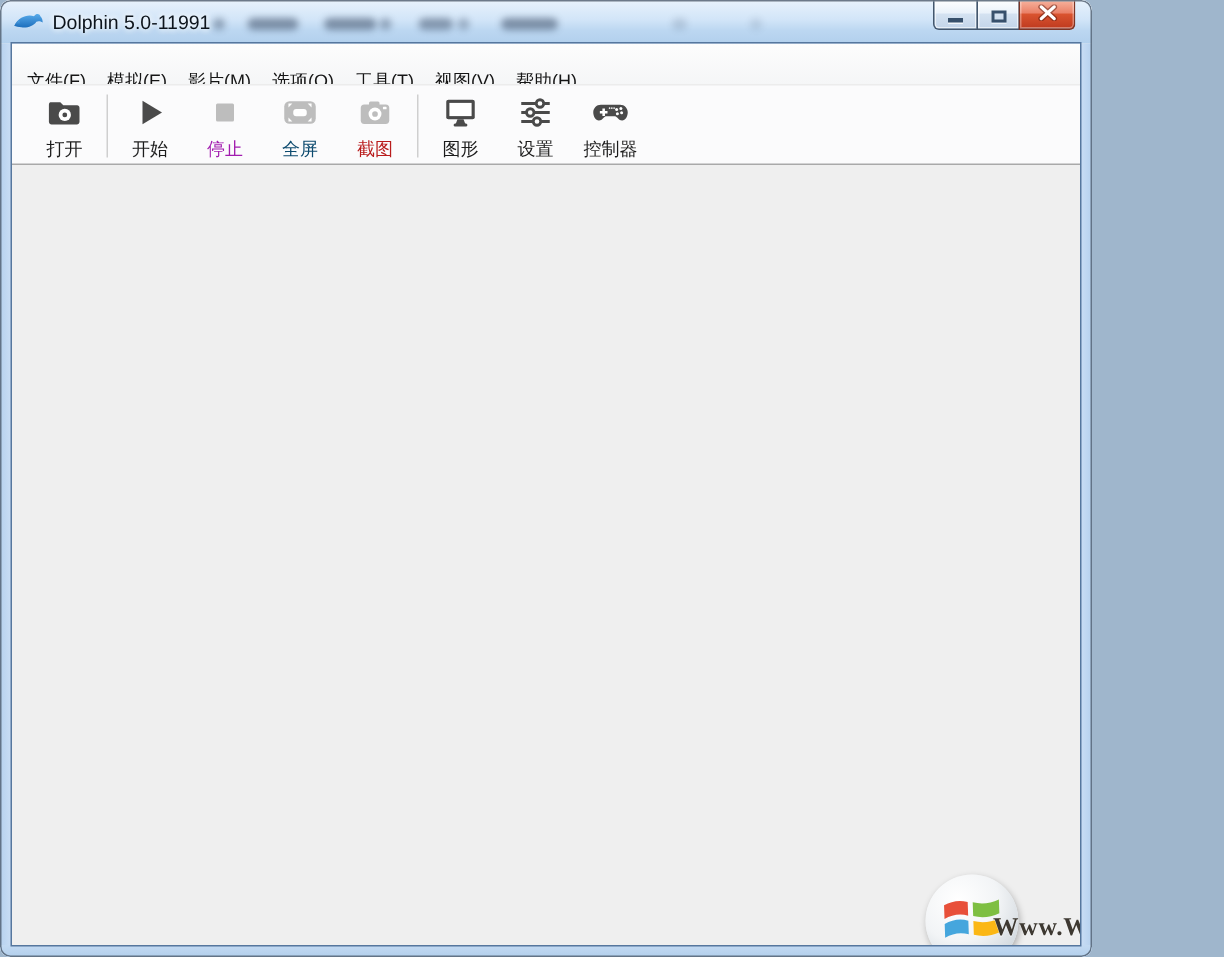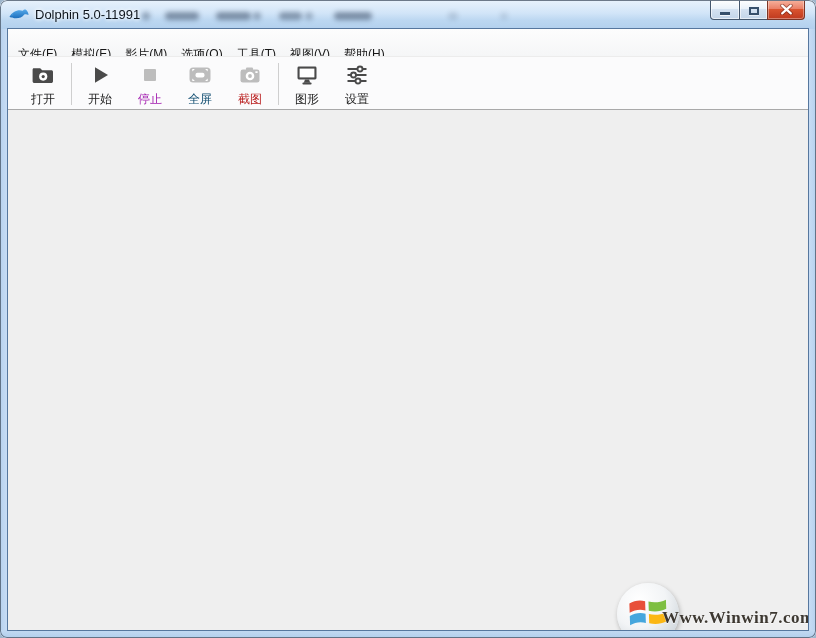--- a/index.html
+++ b/index.html
@@ -1,18 +1,18 @@
 <!DOCTYPE html>
 <html><head>
 <meta charset="utf-8">
 <style>
   html,body{margin:0;padding:0;background:#9fb6cc;}
   *{box-sizing:border-box;}
   .window{
-    position:relative;width:816px;height:638px;border-radius:7px;overflow:hidden;
+    position:relative;width:728px;height:638px;border-radius:7px;overflow:hidden;
     background:#efefef;font-family:"Liberation Sans",sans-serif;
   }
   
   .titlebar{
     position:absolute;top:0;left:0;right:0;height:29px;z-index:40;
     background:linear-gradient(180deg,#e8f2fc 0%,#d2e5f8 45%,#bcd7f1 70%,#b2d0ed 100%);
     display:flex;align-items:center;padding-left:9px;
   }
   .border-strip{position:absolute;z-index:40;}
   .bs-left{left:0;top:29px;bottom:0;width:8px;background:linear-gradient(90deg,#b6d1ee,#cadef5);}
@@ -195,20 +195,38 @@
               </g>
               <g fill="#fff" stroke="#4a4a4a" stroke-width="1.9">
                 <circle cx="15" cy="6" r="2.5"></circle>
                 <circle cx="8.5" cy="12" r="2.5"></circle>
                 <circle cx="13" cy="18" r="2.5"></circle>
               </g>
             </svg>
           </span>
           <span class="tlabel" style="color: rgb(28, 28, 28);">设置</span>
         </div>
+        <div class="tool-btn">
+          <span class="ticon">
+            <svg viewBox="0 0 24 24">
+              <path fill="#4a4a4a" d="M5.6 6.8h12.8c3 0 5.1 2.3 5.1 5.1 0 2.9-1.6 5.5-3.7 5.5-1.5 0-2.4-.9-3.2-1.9-.5-.6-1.2-1-2-1H9.4c-.8 0-1.5.4-2 1-.8 1-1.7 1.9-3.2 1.9C2.1 17.4.5 14.8.5 11.9c0-2.8 2.1-5.1 5.1-5.1z"></path>
+              <path fill="#fff" d="M6.6 9.3h1.7v1.7H10v1.7H8.3v1.7H6.6v-1.7H4.9V11h1.7z"></path>
+              <g fill="#fff">
+                <circle cx="16.1" cy="10" r="1"></circle>
+                <circle cx="18.9" cy="9.4" r="1"></circle>
+                <circle cx="19.4" cy="12.2" r="1"></circle>
+                <circle cx="16.6" cy="12.8" r="1"></circle>
+                <circle cx="11.4" cy="9.1" r=".55"></circle>
+                <circle cx="12.9" cy="9.1" r=".55"></circle>
+                <circle cx="14.4" cy="9.1" r=".55"></circle>
+              </g>
+            </svg>
+          </span>
+          <span class="tlabel" style="color: rgb(28, 28, 28);">控制器</span>
+        </div>
       </div>
     <div class="content"></div>
   </div>
 
   <div class="wm-sphere">
     <span>
       <svg width="40" height="34" viewBox="0 0 48 40" style="transform:rotate(-2deg)">
         <path d="M2 9 C8 6 14 5 21 7 L21 18 C14 16 8 17 2 20 Z" fill="#e8503a"></path>
         <path d="M25 7.5 C32 9.5 39 9 46 6 L46 17 C39 20 32 20.5 25 18.5 Z" fill="#7ebf42"></path>
         <path d="M2 24 C8 21 14 20 21 22 L21 33 C14 31 8 32 2 35 Z" fill="#45a6dd"></path>

